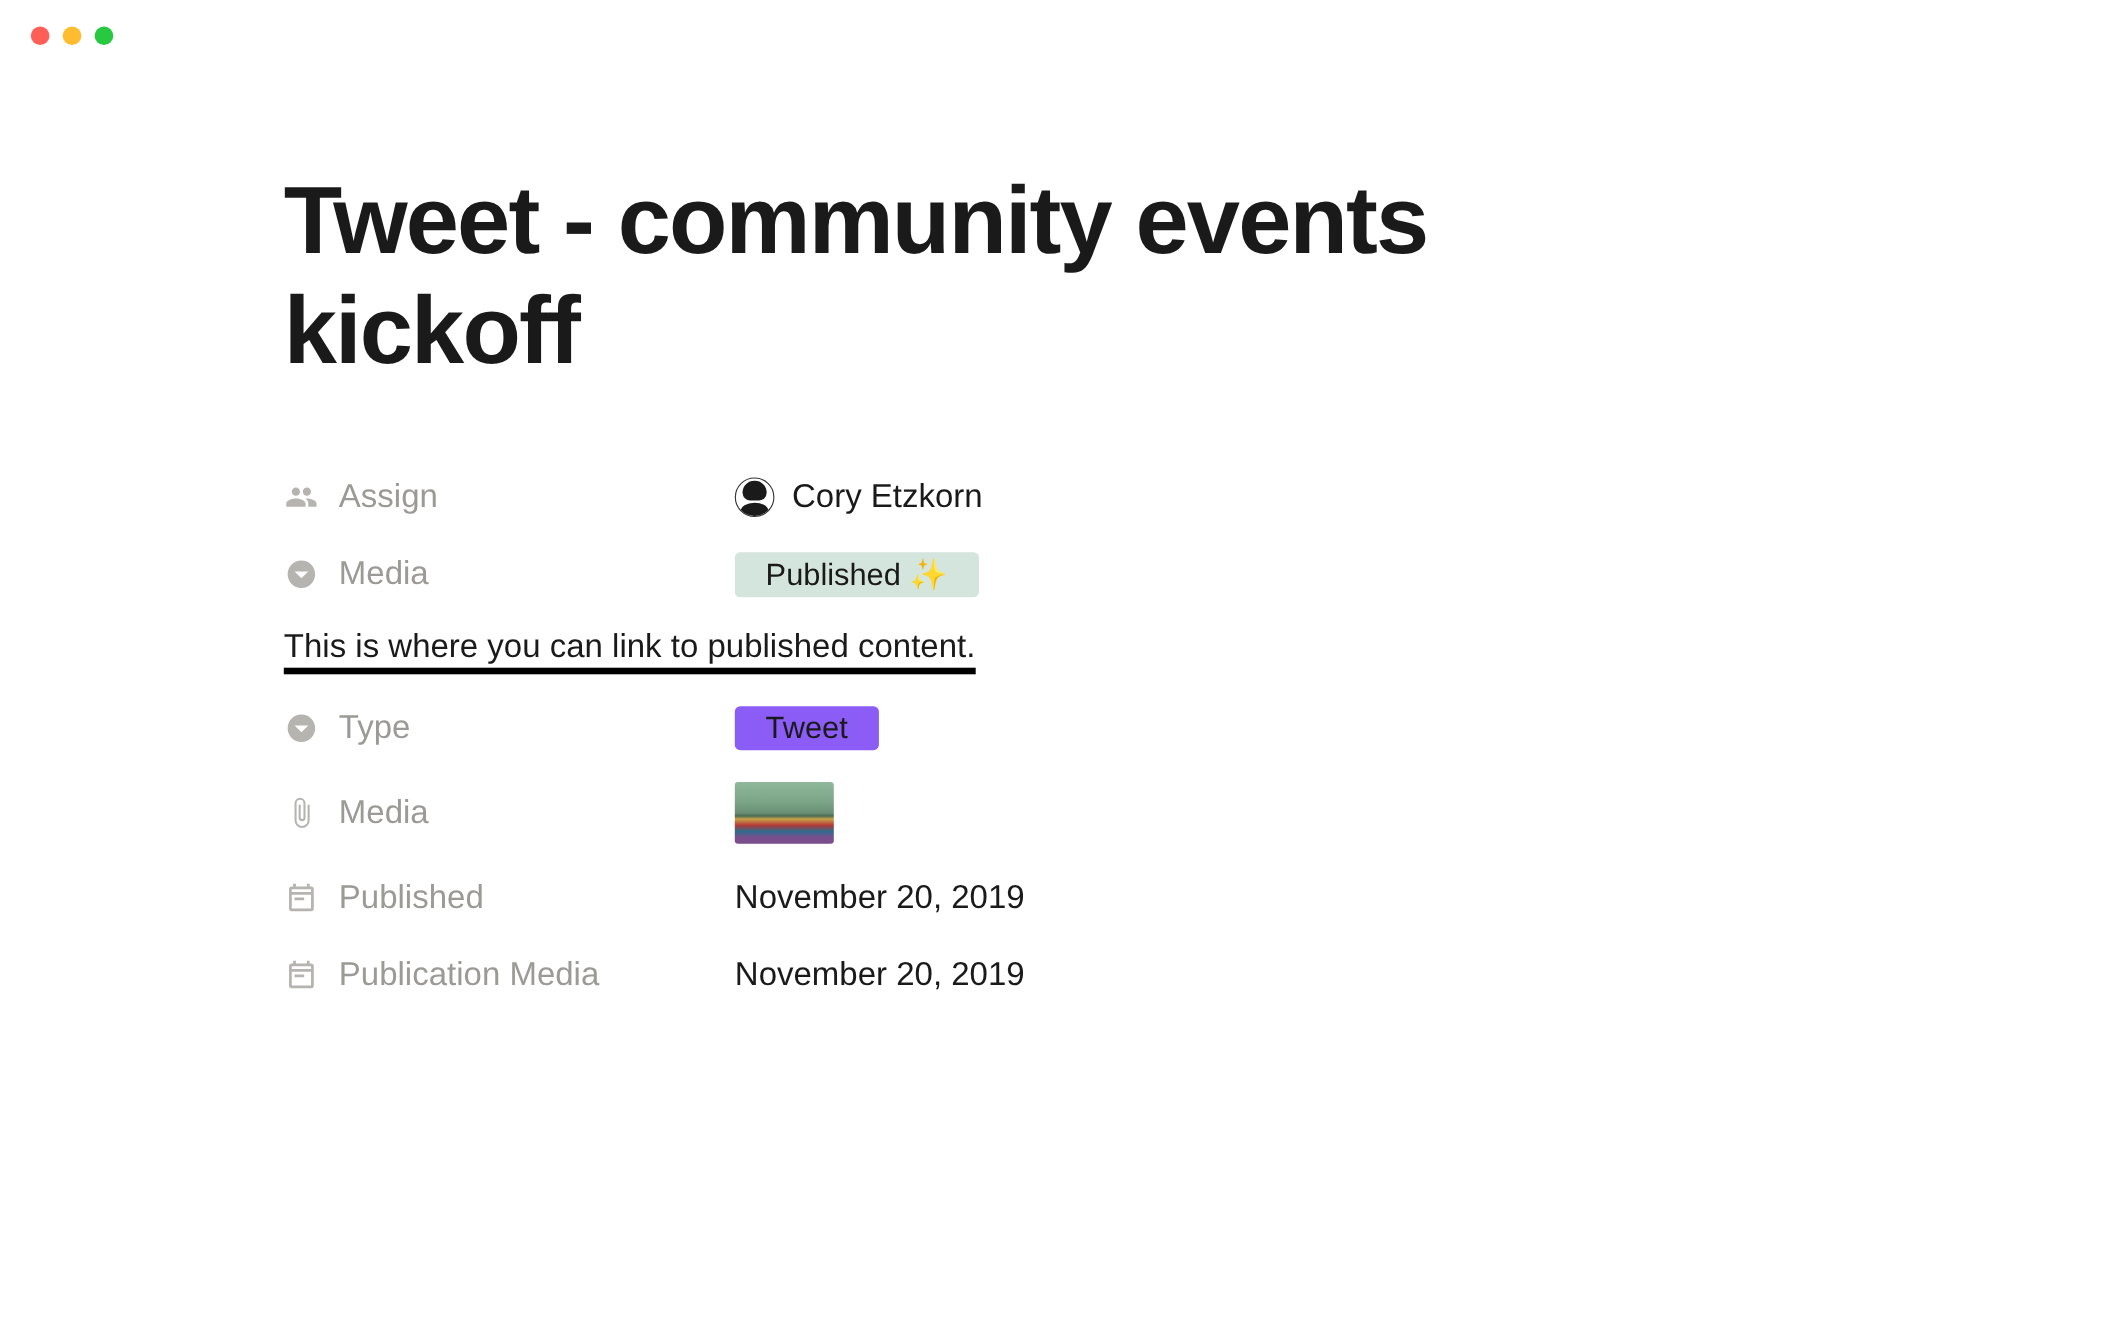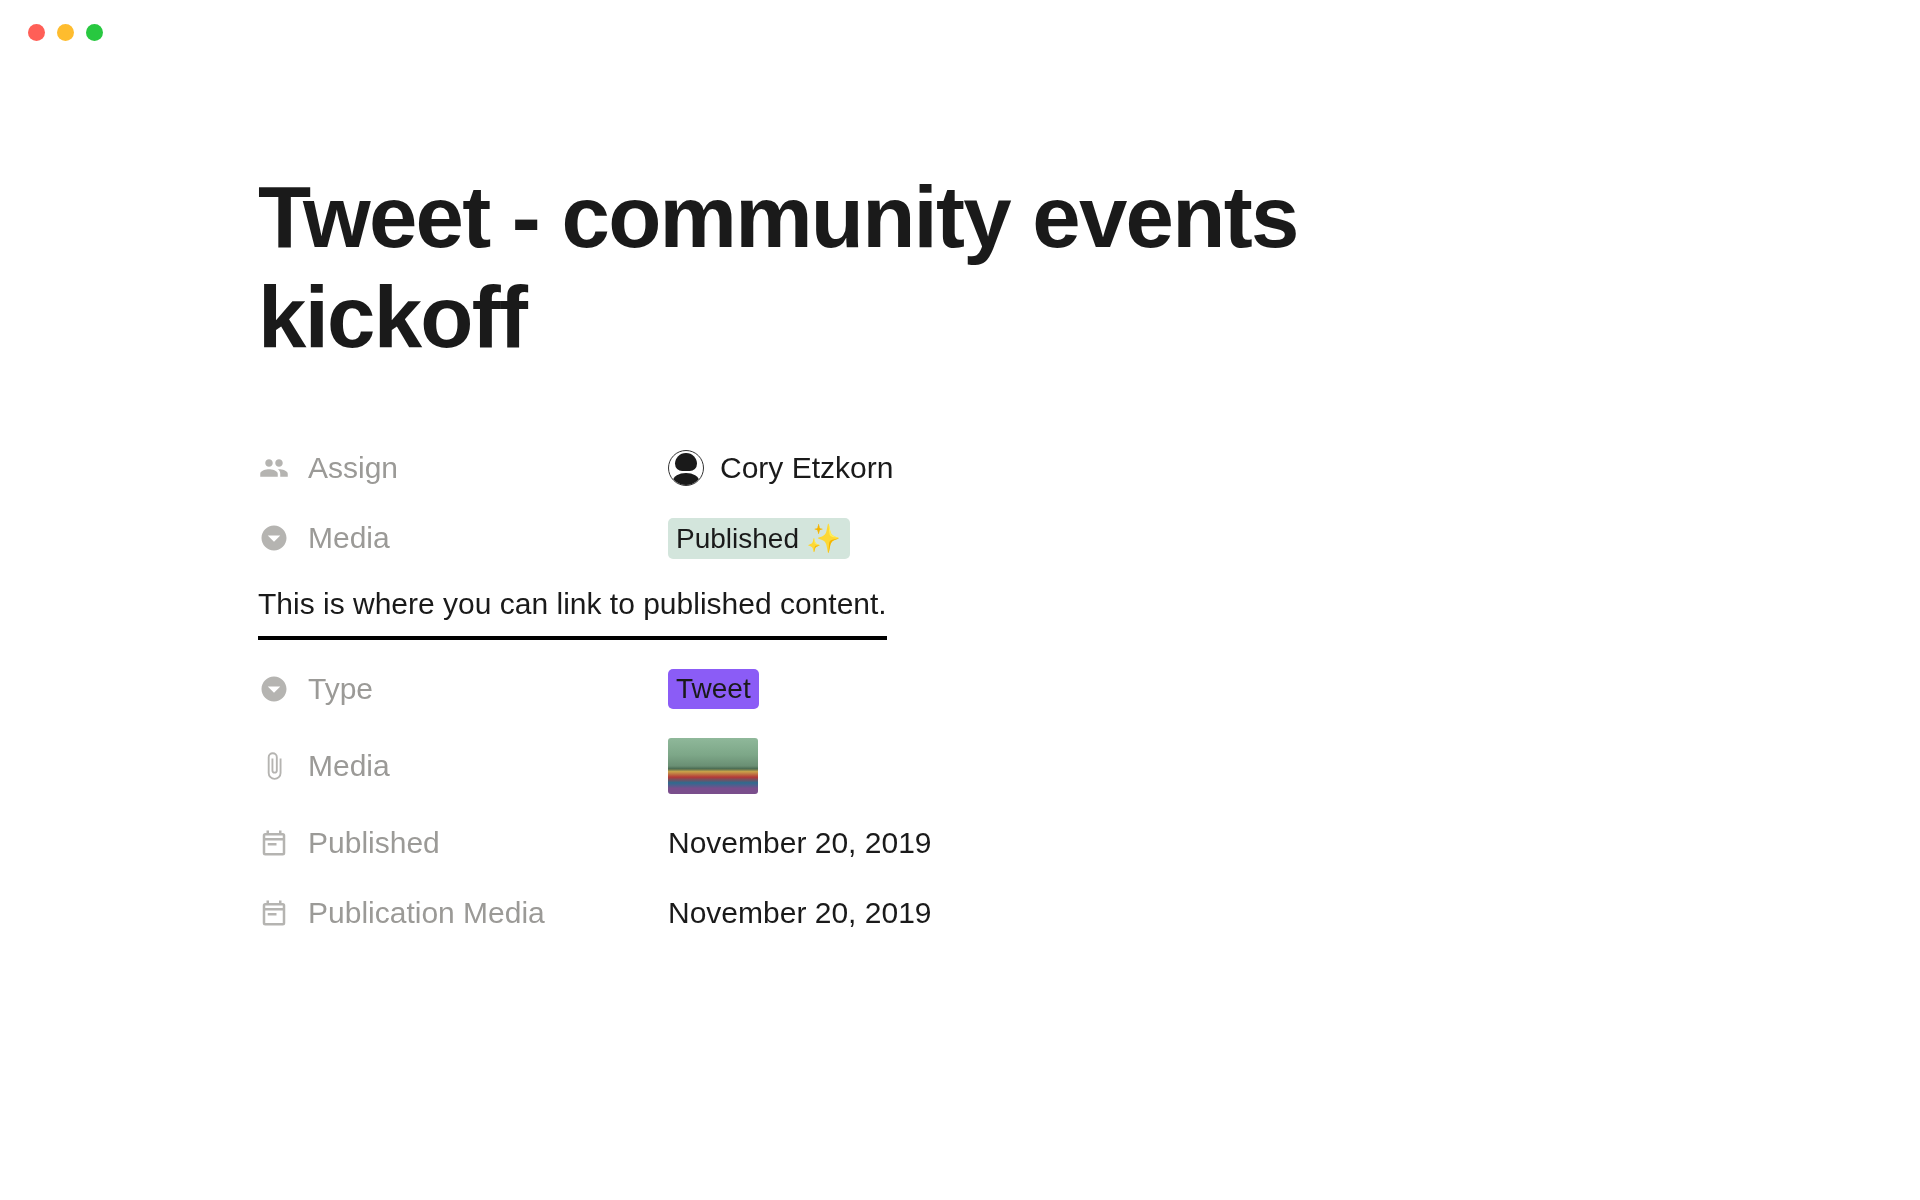--- a/index.html
+++ b/index.html
@@ -29,21 +29,20 @@
   max-width: 1560px;
 }
 
 .page-title {
   font-size: 87px;
   font-weight: 700;
   line-height: 1.15;
   color: #1a1a1a;
   letter-spacing: -0.02em;
   margin-bottom: 80px;
-  margin-top: 16px;
 }
 
 .properties {
   display: flex;
   flex-direction: column;
   gap: 28px;
 }
 
 .prop-row {
   display: flex;
@@ -104,30 +103,30 @@
 .avatar::after {
   content: "";
   position: absolute;
   bottom: -4px; left: 4px; right: 4px;
   height: 16px;
   background: #1a1a1a;
   border-radius: 50% 50% 0 0;
 }
 
 .tag {
-  padding: 4px 8px;
+  padding: 4px 28px;
   border-radius: 5px;
   font-size: 28px;
 }
 .tag-green { background: #d3e5dc; color: #1a1a1a; }
 .tag-purple { background: #8b5cf6; color: #1a1a1a; }
 
 .link-underline {
-  border-bottom: 4px solid #000000;
-  padding-bottom: 15px;
+  border-bottom: 6px solid #000000;
+  padding-bottom: 2px;
 }
 
 .media-thumb {
   width: 90px;
   height: 56px;
   border-radius: 3px;
   background: linear-gradient(180deg, #8fb89a 0%, #7da788 30%, #6a8f74 50%, #4a6b52 55%, #c9a24a 60%, #b33838 70%, #2e6b8f 80%, #7a4e8c 90%);
   position: relative;
   overflow: hidden;
 }

